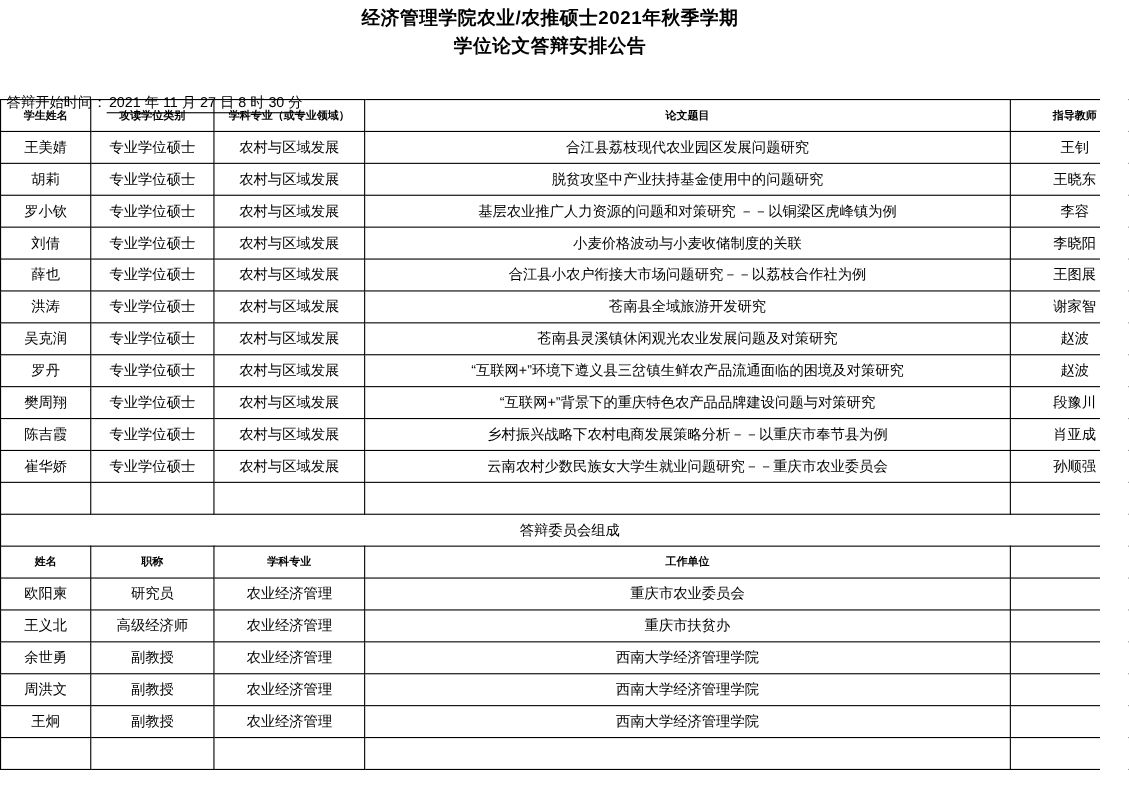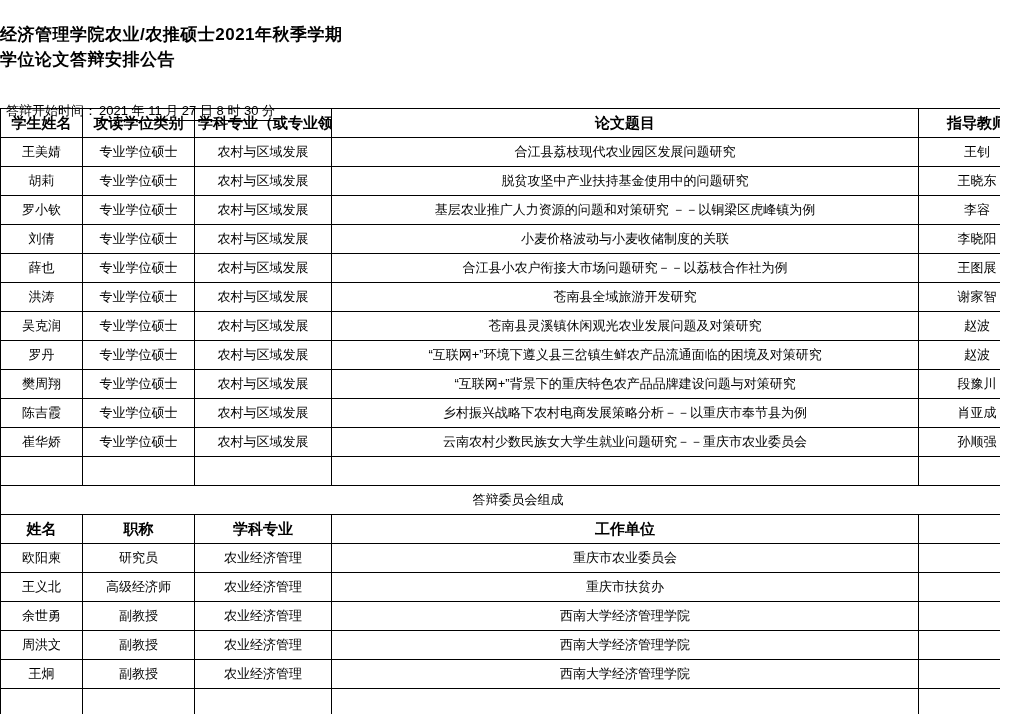--- a/index.html
+++ b/index.html
@@ -16,21 +16,22 @@
   }
   .sheet {
     position: relative;
     width: 1026px;
     height: 714px;
     box-sizing: border-box;
   }
   
   .title-block {
     width: 1000px;
-    padding-top: 22px;
+    padding-top: 4px;
+    text-align: center;
   }
   .title-line {
     font-size: 17px;
     font-weight: bold;
     line-height: 25px;
     letter-spacing: 0.5px;
   }
   
   .info-row {
     width: 1000px;
@@ -74,21 +75,21 @@
     height: 26px;
     padding: 1px 3px;
     text-align: center;
     vertical-align: middle;
     font-weight: normal;
     overflow: hidden;
     white-space: nowrap;
   }
   table.grid th {
     font-weight: bold;
-    font-size: 15px;
+    font-size: 10px;
   }
   .c-name   { width: 75px; }
   .c-degree { width: 105px; }
   .c-major  { width: 130px; }
   .c-title  { width: 580px; }
   .c-teacher{ width: 110px; }
 
   .m-name   { width: 75px; }
   .m-rank   { width: 105px; }
   .m-major  { width: 130px; }

